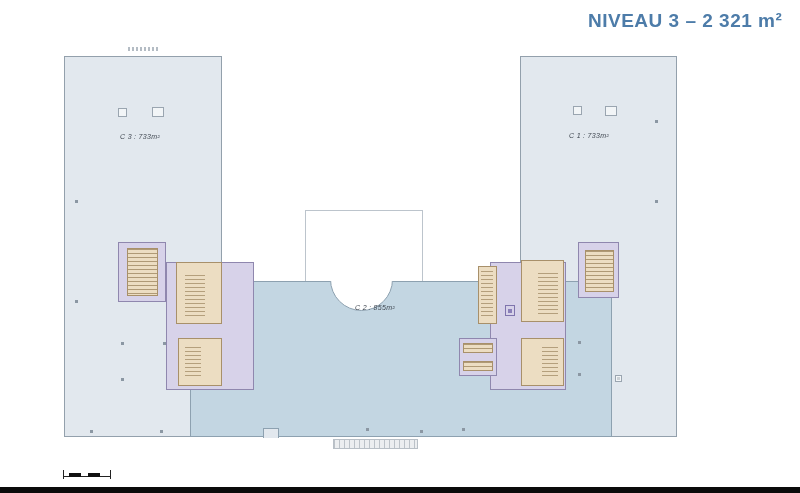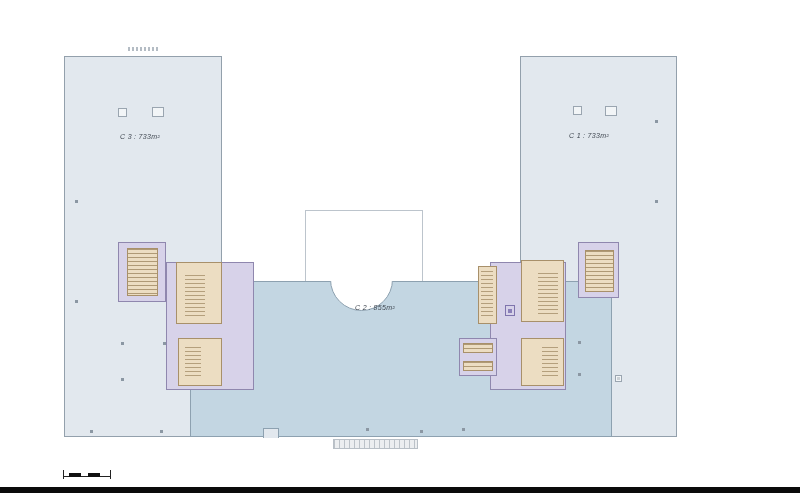--- a/index.html
+++ b/index.html
@@ -48,20 +48,21 @@
   .scalebar .seg{position:absolute;bottom:2px;height:4px;background:#111;}
   .scalebar .seg1{left:5px;width:12px;}
   .scalebar .seg2{left:24px;width:12px;}
   .footer-bar{position:absolute;left:0;top:487px;width:800px;height:6px;background:var(--footer-bar);}
 </style>
 </head>
 <body>
 
 <div class="canvas">
 
+  <div class="title">NIVEAU 3  –  2 321 m²</div>
 
   <div class="wing wing-left"></div>
   <div class="wing wing-right"></div>
   <div class="top-annot"></div>
 
   <div class="center-band"></div>
   <div class="atrium-clip">
     <div class="atrium"></div>
   </div>
   <div class="canopy"></div>

